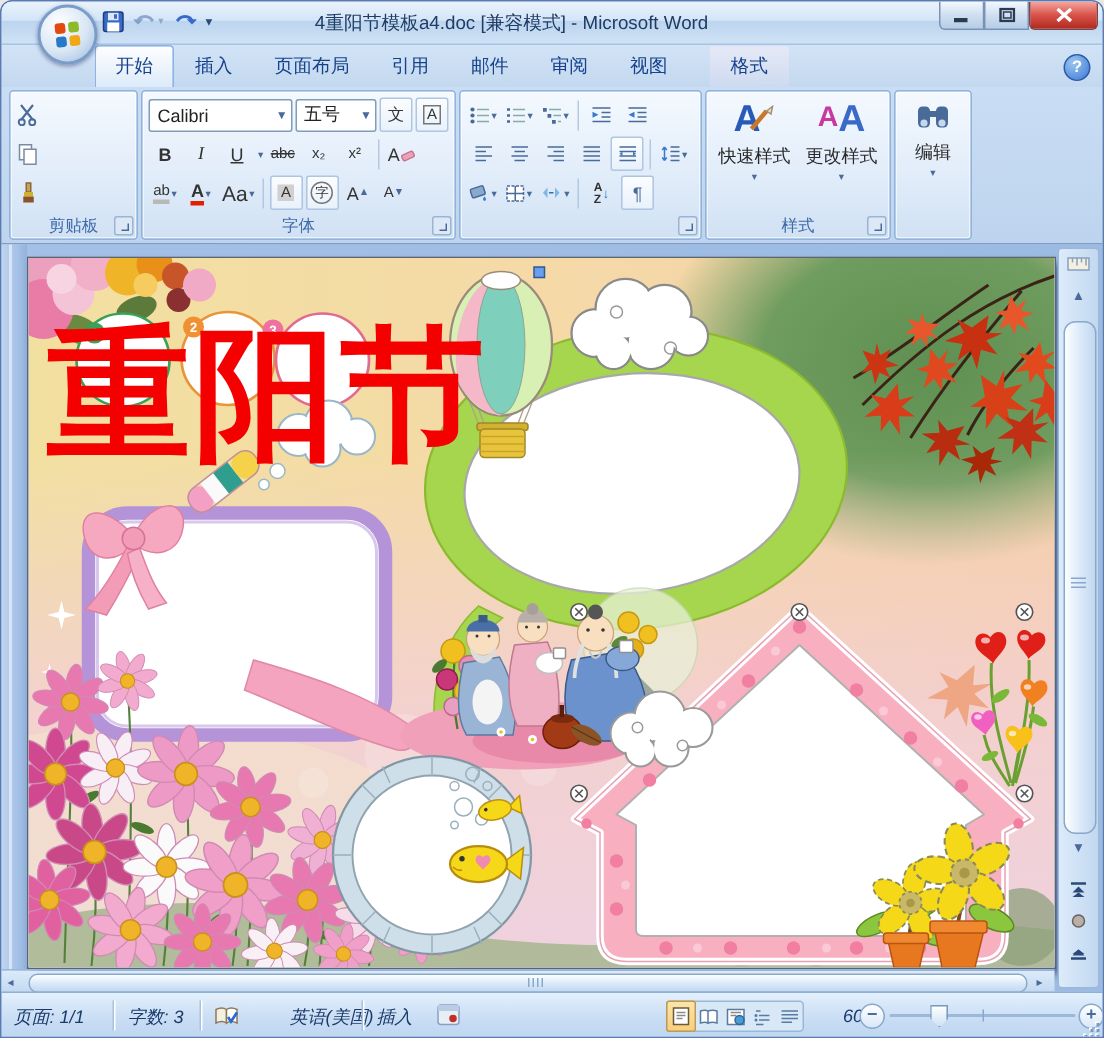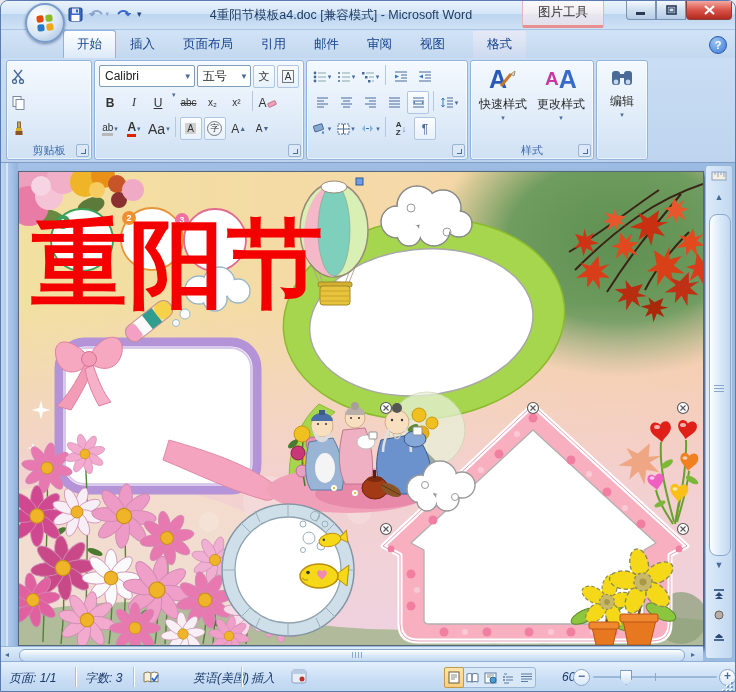--- a/index.html
+++ b/index.html
@@ -25,21 +25,21 @@
   .tab.active{background:linear-gradient(#fdfeff,#eaf2fb 60%,#dceafa);border-color:#8db2e3;border-radius:3px 3px 0 0;}
   .tab.ctx{margin-left:14px;background:linear-gradient(rgba(246,238,246,.55),rgba(230,222,240,.25));border-radius:3px 3px 0 0;}
   .helpbtn{position:absolute;right:8px;top:6px;width:16px;height:16px;border-radius:50%;background:radial-gradient(circle at 35% 30%,#9cc4f0,#3a7ad8);color:#fff;font-size:11px;font-weight:bold;text-align:center;line-height:16px;border:1px solid #2a5aa8;}
   
   .ribbon{position:relative;height:105px;background:linear-gradient(#c9ddf4,#bed4ee);border-bottom:1px solid #7e9cc4;display:flex;align-items:stretch;padding:2px 0 2px 4px;box-sizing:border-box;}
   .grp{position:relative;margin:0 1px;border:1px solid #93b4da;border-radius:3px;background:linear-gradient(#f4f9fe,#e2edfa 55%,#d0e1f3);box-shadow:inset 0 0 0 1px rgba(255,255,255,.6);}
   .glabel{position:absolute;bottom:1px;left:0;right:0;text-align:center;font-size:11px;color:#3e6aaa;}
   .launch{position:absolute;right:2px;bottom:2px;width:11px;height:11px;border:1px solid #9ab4d4;border-radius:2px;background:#dce8f6;}
   .launch:after{content:"";position:absolute;right:2px;bottom:2px;width:4px;height:4px;border-right:1.5px solid #4a6a9a;border-bottom:1.5px solid #4a6a9a;}
   .rowset{display:flex;flex-direction:column;gap:3px;padding:4px 4px 18px;}
-  .rrow{display:flex;gap:2px;}
+  .rrow{display:flex;align-items:center;gap:2px;}
   .sbtn{height:21px;min-width:20px;display:flex;align-items:center;justify-content:center;border:1px solid transparent;border-radius:2px;font-size:12px;color:#333;}
   .sbtn.framed{border-color:#aec6e2;background:linear-gradient(#fbfdff,#e8f1fb);}
   .combo{height:20px;background:#fff;border:1px solid #7f9db9;border-radius:2px;display:flex;align-items:center;font-size:12px;padding:0 2px 0 5px;color:#222;}
   .combo .arr{margin-left:auto;color:#4a6a9a;font-size:8px;padding-left:4px;}
   .dropmark{font-size:7px;color:#4a6a9a;margin-left:1px;}
   .vsep{width:1px;height:20px;background:#b4c8e0;margin:0 2px;}
   
   .pastebig{display:flex;flex-direction:column;align-items:center;width:42px;padding:3px 0 0;font-size:12px;color:#2a2a2a;}
   .clipcol{display:flex;flex-direction:column;gap:3px;padding-top:4px;}
   
@@ -108,21 +108,20 @@
         <span class="dropmark">▾</span>
       </div>
       <div class="qbtn">
         <svg width="16" height="14">
             <path d="M13,8 C13,4 8,3 5,5 L3,7" fill="none" stroke="#3a6ac8" stroke-width="2"></path>
             <path d="M14,4 L14,9 L9,9 Z" fill="#3a6ac8" transform="rotate(45 13 8)"></path>
           </svg>
       </div>
       <span class="more">▾</span>
     </div>
-    <div class="ttl-ctx"><span>图片工具</span></div>
     <div class="ttl">4重阳节模板a4.doc [兼容模式] - Microsoft Word</div>
     <div class="winbtns">
       <div class="wbtn">
           <svg width="10" height="9">
             <rect x="0" y="6" width="9" height="3" fill="#2a3a55"></rect>
           </svg>
         </div>
       <div class="wbtn">
           <svg width="11" height="10">
             <rect x="1" y="1" width="9" height="8" fill="none" stroke="#2a3a55" stroke-width="1.6"></rect>
@@ -237,20 +236,21 @@
           <div class="sbtn">
               <span>A</span>
               <span style="font-size:7px;color:#4a6a9a">▲</span>
             </div>
           <div class="sbtn">
               <span style="font-size:10px">A</span>
               <span style="font-size:7px;color:#4a6a9a">▼</span>
             </div>
         </div>
       </div>
+      <div class="glabel">字体</div>
       <div class="launch"></div>
     </div>
 
     <div class="grp" style="width:160px">
       <div class="rowset">
         <div class="rrow">
           <div class="sbtn">
               <svg width="14" height="12">
                 <circle cx="2" cy="2" r="1.4" fill="#4a6a9a"></circle>
                 <circle cx="2" cy="6" r="1.4" fill="#4a6a9a"></circle>

